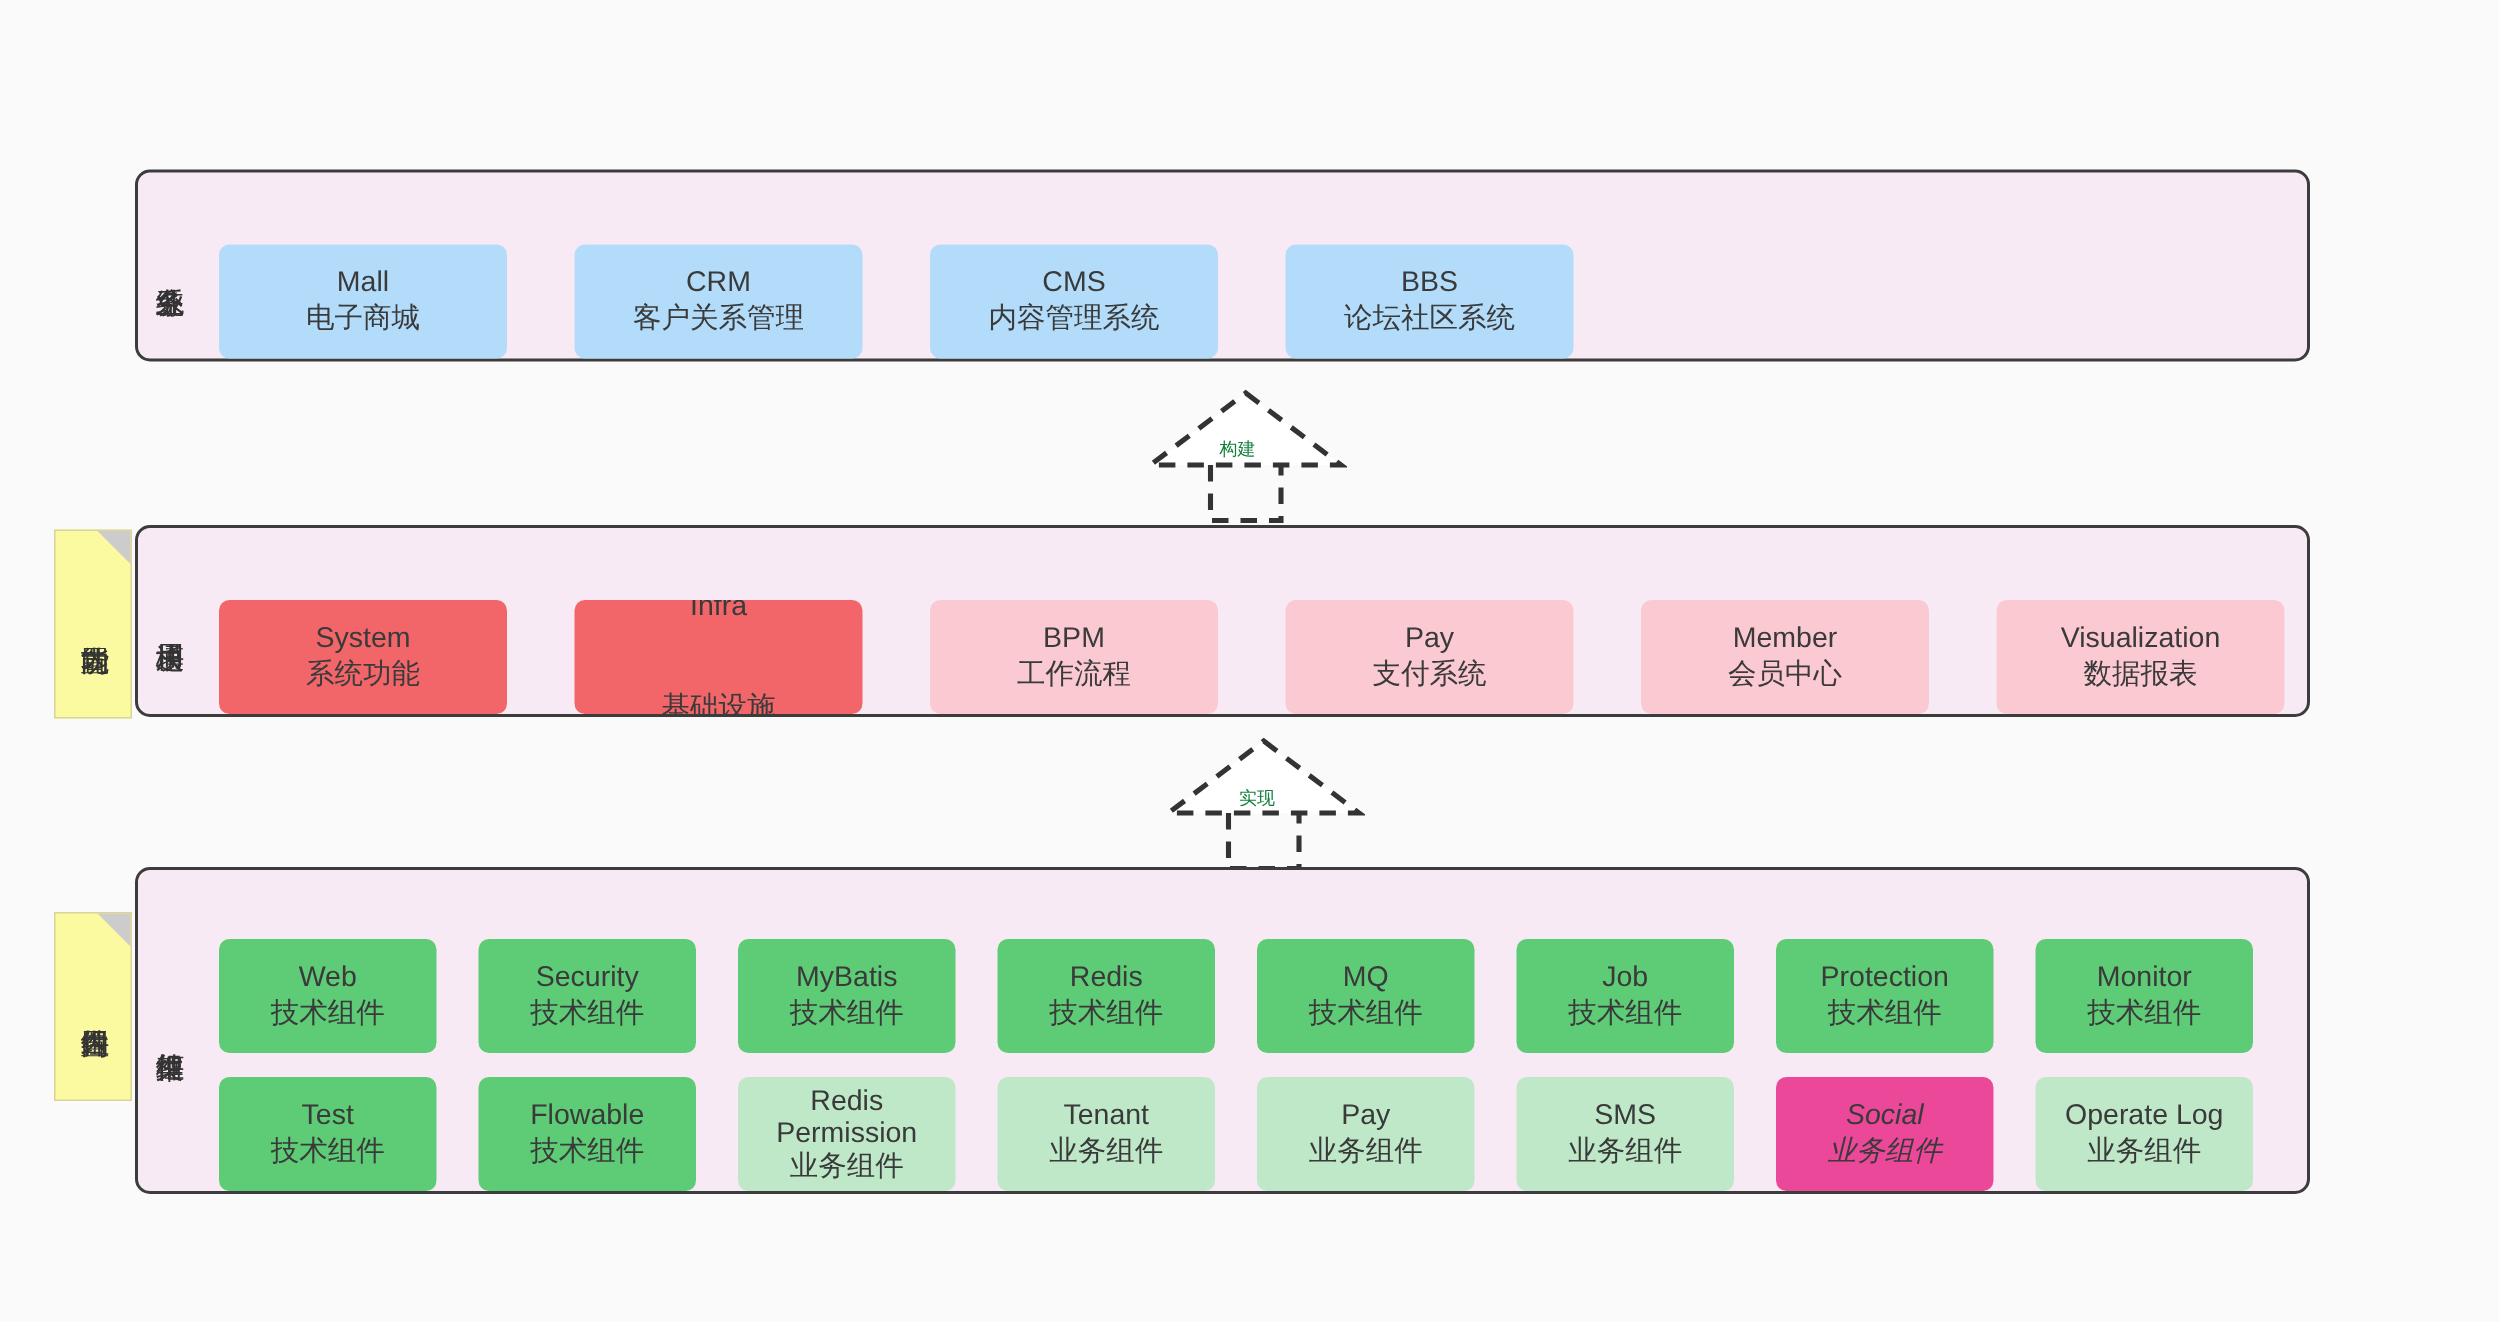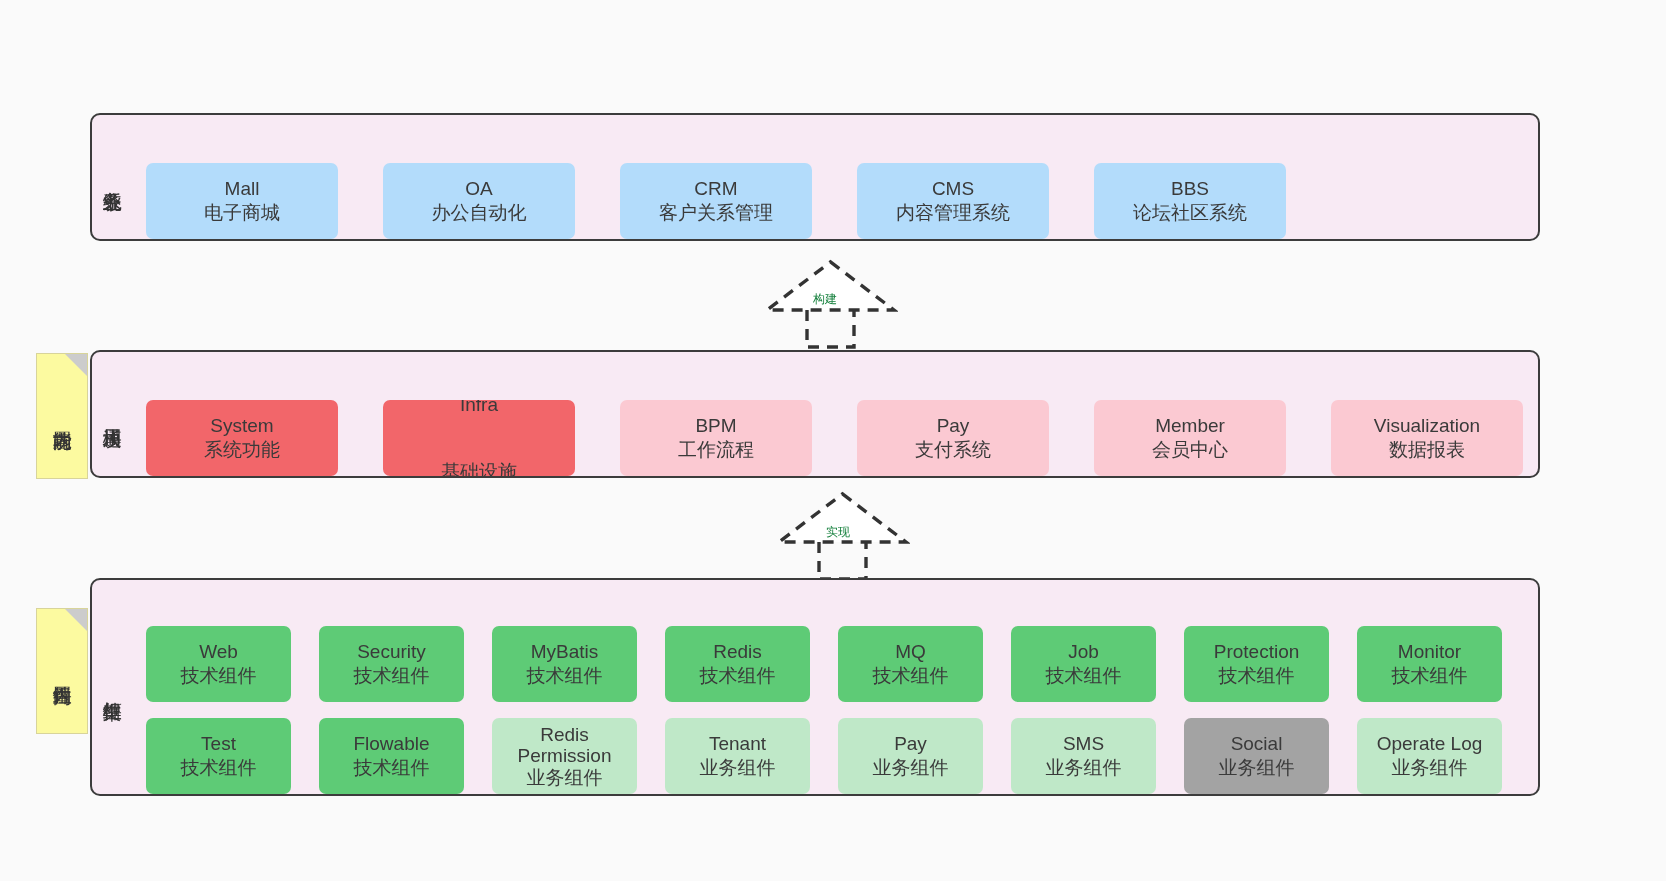--- a/index.html
+++ b/index.html
@@ -132,24 +132,20 @@
   <div class="layer" id="layer-business-system" style="left:90px; top:113px; width:1450px; height:128px;">
     <div class="layer-title">业务系统</div>
     <div class="layer-body">
       <div class="card-row">
 
         <div class="card" style="background:#b3dcfb; width:192px; height:76px; margin-right:45px;">
           <div class="en">Mall</div>
           <div class="cn">电子商城</div>
         </div>
 
-        <div class="card" style="background:#b3dcfb; width:192px; height:76px; margin-right:45px;">
-          <div class="en">OA</div>
-          <div class="cn">办公自动化</div>
-        </div>
 
 
         <div class="card" style="background:#b3dcfb; width:192px; height:76px; margin-right:45px;">
           <div class="en">CRM</div>
           <div class="cn">客户关系管理</div>
         </div>
 
         <div class="card" style="background:#b3dcfb; width:192px; height:76px; margin-right:45px;">
           <div class="en">CMS</div>
           <div class="cn">内容管理系统</div>
@@ -286,21 +282,21 @@
           <div class="cn">业务组件</div>
         </div>
         <div class="card" style="background:#bfe8c8; width:145px; height:76px; margin-right:28px;">
           <div class="en">Pay</div>
           <div class="cn">业务组件</div>
         </div>
         <div class="card" style="background:#bfe8c8; width:145px; height:76px; margin-right:28px;">
           <div class="en">SMS</div>
           <div class="cn">业务组件</div>
         </div>
-        <div class="card" style="background:#a3a3a3; width:145px; height:76px; margin-right:28px;">
+        <div class="card" style="background:#ec4899; width:145px; height:76px; margin-right:28px;font-style:italic;">
           <div class="en">Social</div>
           <div class="cn">业务组件</div>
         </div>
         <div class="card" style="background:#bfe8c8; width:145px; height:76px;">
           <div class="en">Operate Log</div>
           <div class="cn">业务组件</div>
         </div>
       </div>
 
     </div>

